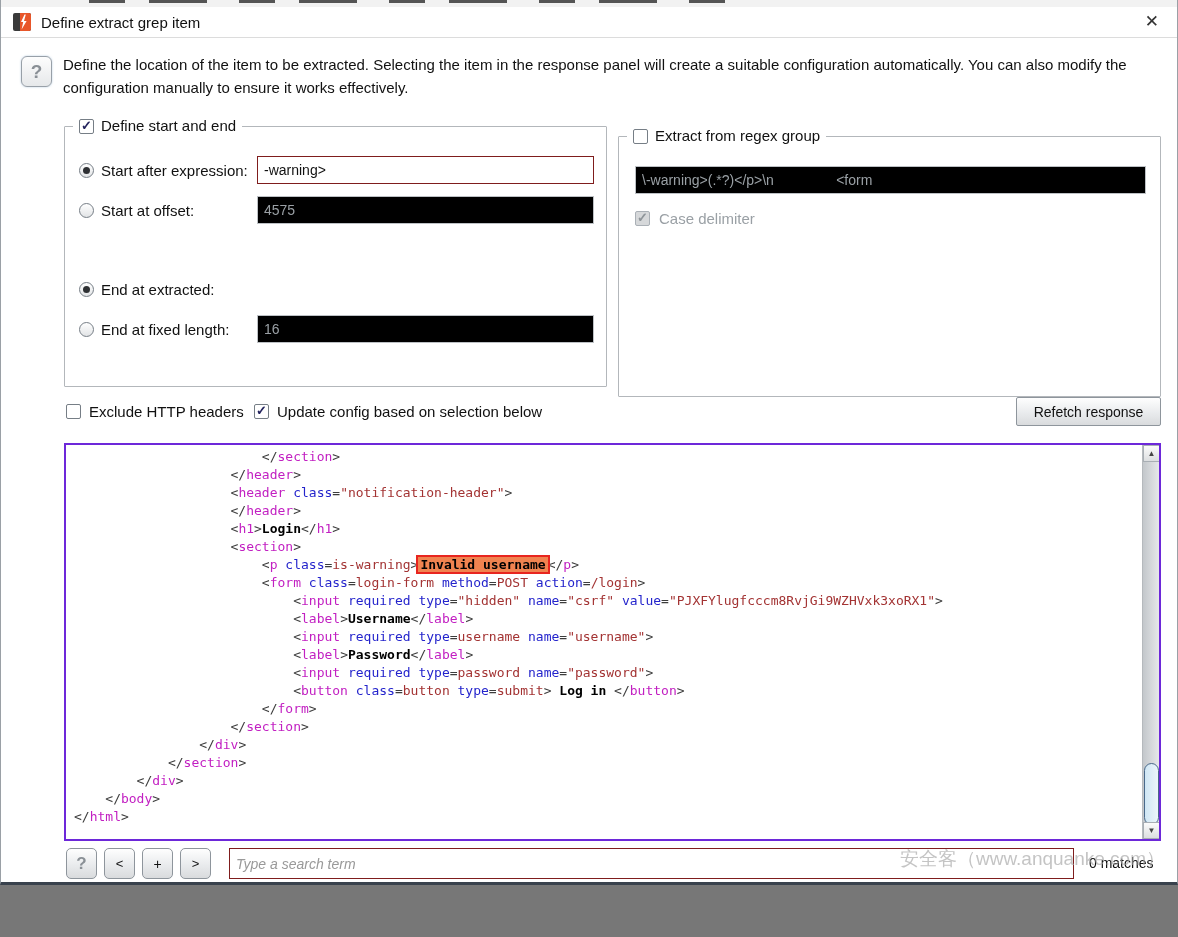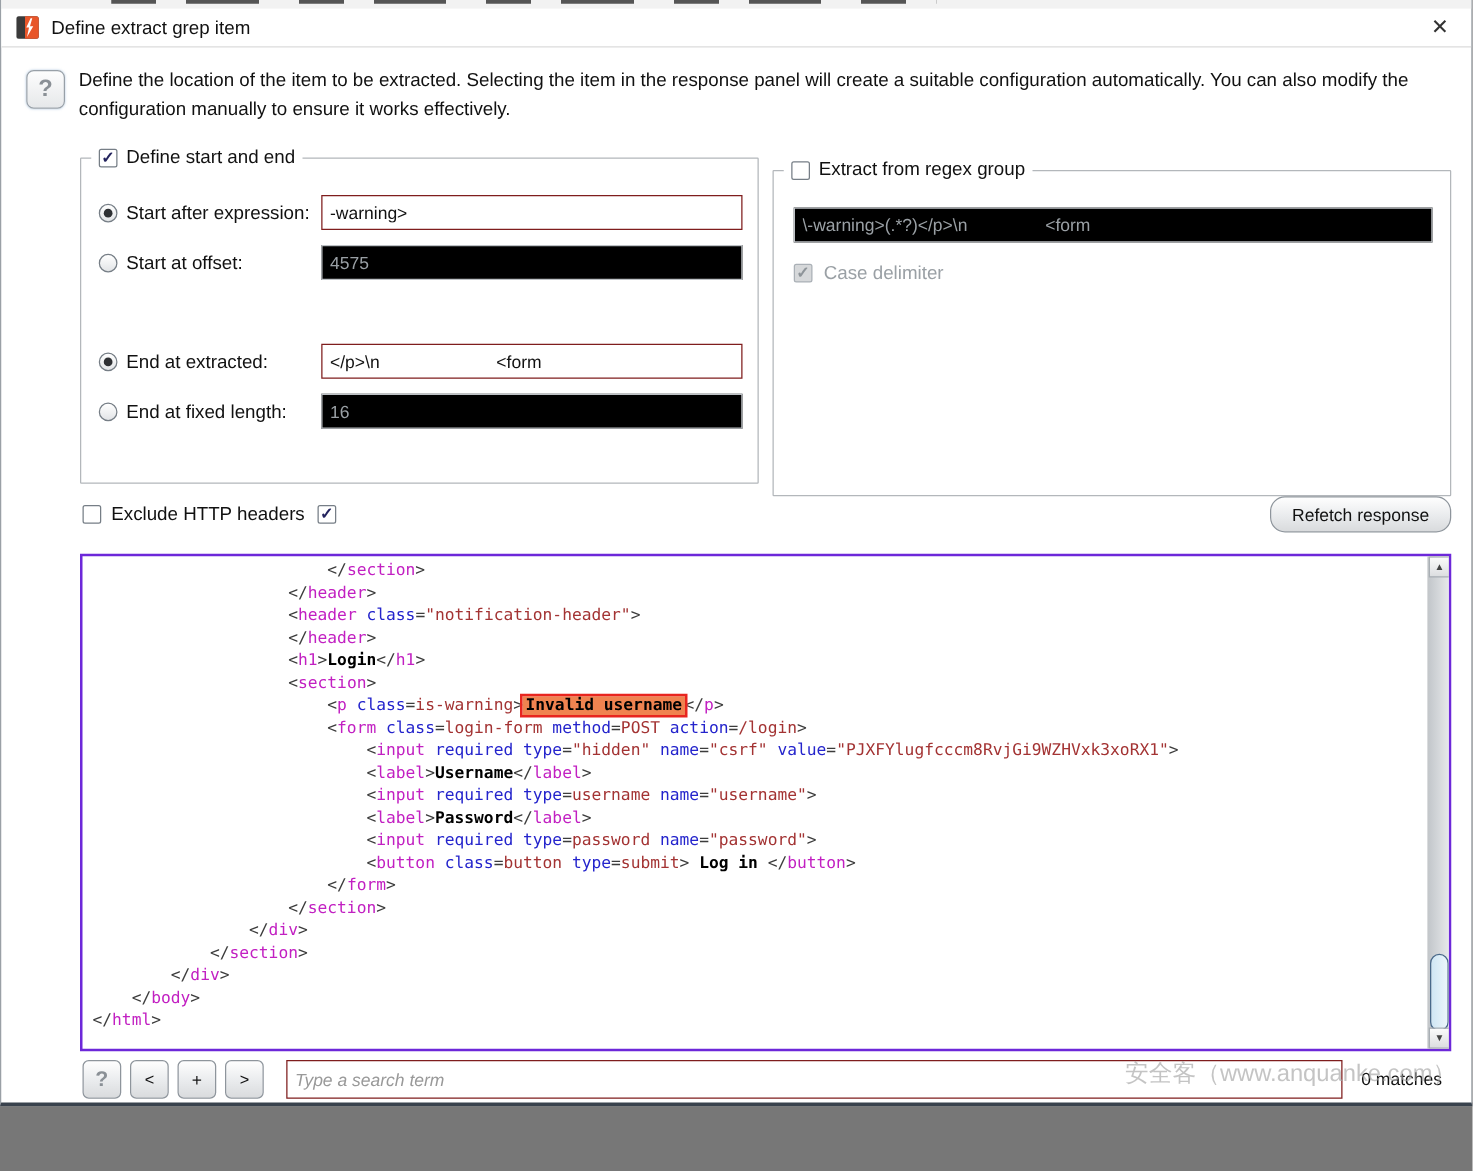--- a/index.html
+++ b/index.html
@@ -40,21 +40,21 @@
     background:linear-gradient(#fff,#e2e4e6);display:inline-block;position:relative;}
   .rb.on::after{content:"";position:absolute;inset:3px;border-radius:50%;background:#2e3033;}
   .lbl{position:absolute;font-size:15px;white-space:nowrap;}
   .dim{color:#9aa0a5;}
   
   .tf{position:absolute;height:28px;border:1px solid #7f1d1d;background:#fff;color:#111;
     font-family:"Liberation Sans",sans-serif;font-size:14px;padding:4px 6px;}
   .tf.dis{background:#000000;border-color:#bdc1c5;color:#9aa0a5;}
   .tf::placeholder{color:#999;font-style:italic;}
   
-  .btn{border:1px solid #8e959c;border-radius:12px;color:#111;font-size:14px;
+  .btn{border:1px solid #8e959c;border-radius:2px;color:#111;font-size:14px;
     background:linear-gradient(#fefefe,#e9ebed 55%,#d9dbdd);font-family:"Liberation Sans",sans-serif;
     display:flex;align-items:center;justify-content:center;position:absolute;}
   .sq{width:31px;height:31px;border-radius:5px;}
   
   .code-panel{position:absolute;left:63px;top:443px;width:1097px;height:398px;
     border:2px solid #6d28d9;background:#fff;overflow:hidden;}
   .code{position:absolute;left:0;top:3px;right:18px;bottom:0;padding-left:8px;
     font-family:"DejaVu Sans Mono",monospace;font-size:13px;line-height:18px;white-space:pre;}
   .cl{height:18px;}
   .tk-p{color:#3c3c3c;}
@@ -109,39 +109,39 @@
       <span>Define start and end</span>
     </div>
     <span class="rb on" style="position:absolute;left:14px;top:36px;"></span>
     <span class="lbl" style="left:36px;top:35px;">Start after expression:</span>
     <input class="tf" style="left: 192px; top: 29px; width: 337px;" value="-warning&gt;">
     <span class="rb" style="position:absolute;left:14px;top:76px;"></span>
     <span class="lbl" style="left:36px;top:75px;">Start at offset:</span>
     <input class="tf dis" style="left: 192px; top: 69px; width: 337px;" value="4575">
     <span class="rb on" style="position:absolute;left:14px;top:155px;"></span>
     <span class="lbl" style="left:36px;top:154px;">End at extracted:</span>
-    <input class="tf" style="left: 192px; top: 148px; width: 337px;" value="&lt;/p&gt;\n                        &lt;form">
     <span class="rb" style="position:absolute;left:14px;top:195px;"></span>
     <span class="lbl" style="left:36px;top:194px;">End at fixed length:</span>
     <input class="tf dis" style="left: 192px; top: 188px; width: 337px;" value="16">
   </div>
 
   <div class="group" style="left:617px;top:126px;width:543px;height:261px;margin-top:10px;">
     <div class="group-title">
       <span class="cb"></span>
       <span>Extract from regex group</span>
     </div>
     <input class="tf dis" style="left: 16px; top: 29px; width: 511px;" value="\-warning&gt;(.*?)&lt;/p&gt;\n                &lt;form">
     <span class="cb dis on" style="position:absolute;left:16px;top:74px;"></span>
     <span class="lbl dim" style="left:40px;top:73px;">Case delimiter</span>
   </div>
 
   <span class="cb" style="position:absolute;left:65px;top:404px;"></span>
   <span class="lbl" style="left:88px;top:403px;">Exclude HTTP headers</span>
   <span class="cb on" style="position:absolute;left:253px;top:404px;"></span>
+  <span class="lbl" style="left:276px;top:403px;">Update config based on selection below</span>
   <div class="btn" style="left:1015px;top:397px;width:145px;height:29px;">Refetch response</div>
 
   <div class="code-panel">
     <div class="code"><div class="cl"><span class="tk-p">                        &lt;/</span><span class="tk-t">section</span><span class="tk-p">&gt;</span></div><div class="cl"><span class="tk-p">                    &lt;/</span><span class="tk-t">header</span><span class="tk-p">&gt;</span></div><div class="cl"><span class="tk-p">                    &lt;</span><span class="tk-t">header</span><span class="tk-p"> </span><span class="tk-a">class</span><span class="tk-p">=</span><span class="tk-v">"notification-header"</span><span class="tk-p">&gt;</span></div><div class="cl"><span class="tk-p">                    &lt;/</span><span class="tk-t">header</span><span class="tk-p">&gt;</span></div><div class="cl"><span class="tk-p">                    &lt;</span><span class="tk-t">h1</span><span class="tk-p">&gt;</span><span class="tk-x">Login</span><span class="tk-p">&lt;/</span><span class="tk-t">h1</span><span class="tk-p">&gt;</span></div><div class="cl"><span class="tk-p">                    &lt;</span><span class="tk-t">section</span><span class="tk-p">&gt;</span></div><div class="cl"><span class="tk-p">                        &lt;</span><span class="tk-t">p</span><span class="tk-p"> </span><span class="tk-a">class</span><span class="tk-p">=</span><span class="tk-v">is-warning</span><span class="tk-p">&gt;</span><span class="tk-h">Invalid username</span><span class="tk-p">&lt;/</span><span class="tk-t">p</span><span class="tk-p">&gt;</span></div><div class="cl"><span class="tk-p">                        &lt;</span><span class="tk-t">form</span><span class="tk-p"> </span><span class="tk-a">class</span><span class="tk-p">=</span><span class="tk-v">login-form</span><span class="tk-p"> </span><span class="tk-a">method</span><span class="tk-p">=</span><span class="tk-v">POST</span><span class="tk-p"> </span><span class="tk-a">action</span><span class="tk-p">=</span><span class="tk-v">/login</span><span class="tk-p">&gt;</span></div><div class="cl"><span class="tk-p">                            &lt;</span><span class="tk-t">input</span><span class="tk-p"> </span><span class="tk-a">required</span><span class="tk-p"> </span><span class="tk-a">type</span><span class="tk-p">=</span><span class="tk-v">"hidden"</span><span class="tk-p"> </span><span class="tk-a">name</span><span class="tk-p">=</span><span class="tk-v">"csrf"</span><span class="tk-p"> </span><span class="tk-a">value</span><span class="tk-p">=</span><span class="tk-v">"PJXFYlugfcccm8RvjGi9WZHVxk3xoRX1"</span><span class="tk-p">&gt;</span></div><div class="cl"><span class="tk-p">                            &lt;</span><span class="tk-t">label</span><span class="tk-p">&gt;</span><span class="tk-x">Username</span><span class="tk-p">&lt;/</span><span class="tk-t">label</span><span class="tk-p">&gt;</span></div><div class="cl"><span class="tk-p">                            &lt;</span><span class="tk-t">input</span><span class="tk-p"> </span><span class="tk-a">required</span><span class="tk-p"> </span><span class="tk-a">type</span><span class="tk-p">=</span><span class="tk-v">username</span><span class="tk-p"> </span><span class="tk-a">name</span><span class="tk-p">=</span><span class="tk-v">"username"</span><span class="tk-p">&gt;</span></div><div class="cl"><span class="tk-p">                            &lt;</span><span class="tk-t">label</span><span class="tk-p">&gt;</span><span class="tk-x">Password</span><span class="tk-p">&lt;/</span><span class="tk-t">label</span><span class="tk-p">&gt;</span></div><div class="cl"><span class="tk-p">                            &lt;</span><span class="tk-t">input</span><span class="tk-p"> </span><span class="tk-a">required</span><span class="tk-p"> </span><span class="tk-a">type</span><span class="tk-p">=</span><span class="tk-v">password</span><span class="tk-p"> </span><span class="tk-a">name</span><span class="tk-p">=</span><span class="tk-v">"password"</span><span class="tk-p">&gt;</span></div><div class="cl"><span class="tk-p">                            &lt;</span><span class="tk-t">button</span><span class="tk-p"> </span><span class="tk-a">class</span><span class="tk-p">=</span><span class="tk-v">button</span><span class="tk-p"> </span><span class="tk-a">type</span><span class="tk-p">=</span><span class="tk-v">submit</span><span class="tk-p">&gt; </span><span class="tk-x">Log in</span><span class="tk-p"> &lt;/</span><span class="tk-t">button</span><span class="tk-p">&gt;</span></div><div class="cl"><span class="tk-p">                        &lt;/</span><span class="tk-t">form</span><span class="tk-p">&gt;</span></div><div class="cl"><span class="tk-p">                    &lt;/</span><span class="tk-t">section</span><span class="tk-p">&gt;</span></div><div class="cl"><span class="tk-p">                &lt;/</span><span class="tk-t">div</span><span class="tk-p">&gt;</span></div><div class="cl"><span class="tk-p">            &lt;/</span><span class="tk-t">section</span><span class="tk-p">&gt;</span></div><div class="cl"><span class="tk-p">        &lt;/</span><span class="tk-t">div</span><span class="tk-p">&gt;</span></div><div class="cl"><span class="tk-p">    &lt;/</span><span class="tk-t">body</span><span class="tk-p">&gt;</span></div><div class="cl"><span class="tk-p">&lt;/</span><span class="tk-t">html</span><span class="tk-p">&gt;</span></div></div>
     <div class="sb">
       <div class="sb-btn sb-up">▲</div>
       <div class="sb-thumb"></div>
       <div class="sb-btn sb-down">▼</div>
     </div>
   </div>

